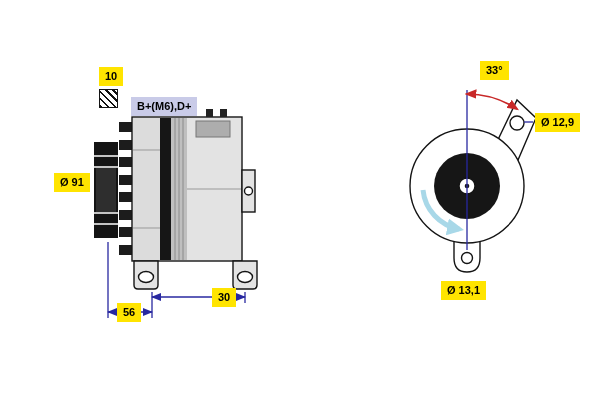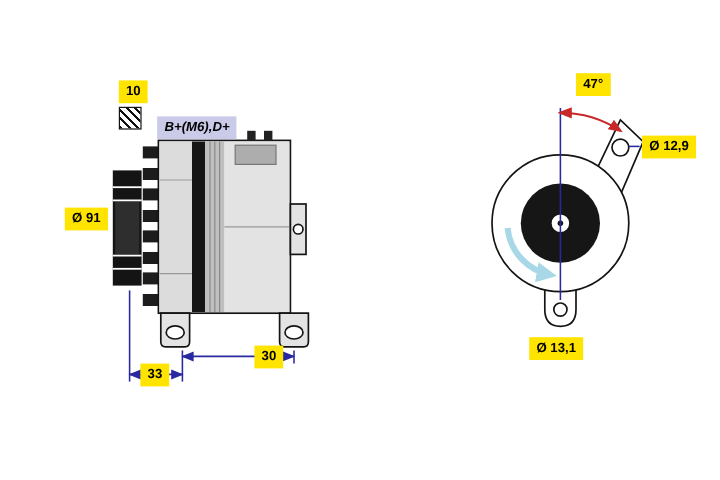--- a/index.html
+++ b/index.html
@@ -9,21 +9,21 @@
     --arc-color:#c82828;
     --rot-color:#a8d8e8;
     --line-color:#141414;
   }
   html,body{margin:0;padding:0;background:#fff;}
   .stage{position:relative;width:600px;height:400px;background:#ffffff;overflow:hidden;
          font-family:"Liberation Sans",sans-serif;}
   .stage svg{position:absolute;left:0;top:0;}
   .label{position:absolute;background:var(--label-bg-yellow);color:#000;
          font-size:11px;font-weight:bold;line-height:1;padding:4px 6px;white-space:nowrap;}
-  .label.blue{background:var(--label-bg-blue);font-style:italic;}
+  .label.blue{background:var(--label-bg-blue);}
   .hatch{position:absolute;width:17px;height:17px;border:1px solid var(--line-color);
          background:repeating-linear-gradient(45deg,#111 0 2px,#fff 2px 5px);}
   .dim{stroke:var(--dim-color);stroke-width:1.3;fill:none;}
   .arc{stroke:var(--arc-color);stroke-width:1.7;fill:none;}
   .rot{stroke:var(--rot-color);stroke-width:5;fill:none;}
   .dim-fill{fill:var(--dim-color);}
   .arc-fill{fill:var(--arc-color);}
   .rot-fill{fill:var(--rot-color);}
   .outline{stroke:var(--line-color);stroke-width:1.4;fill:#fff;}
   .thin{stroke:#999;stroke-width:1;fill:none;}
@@ -124,19 +124,19 @@
     </g>
   </svg>
 
   <div class="label" style="left:99px;top:67px">10</div>
   <div class="hatch" style="left:99px;top:89px"></div>
 
   <div class="label blue" style="left:131px;top:97px">B+(M6),D+</div>
 
   <div class="label" style="left:54px;top:173px">Ø 91</div>
 
-  <div class="label" style="left:117px;top:303px">33</div>
+  <div class="label" style="left:117px;top:303px">56</div>
   <div class="label" style="left:212px;top:288px">30</div>
 
-  <div class="label" style="left:480px;top:61px">47°</div>
+  <div class="label" style="left:480px;top:61px">33°</div>
   <div class="label" style="left:535px;top:113px">Ø 12,9</div>
   <div class="label" style="left:441px;top:281px">Ø 13,1</div>
 </div>
 
 </body></html>

